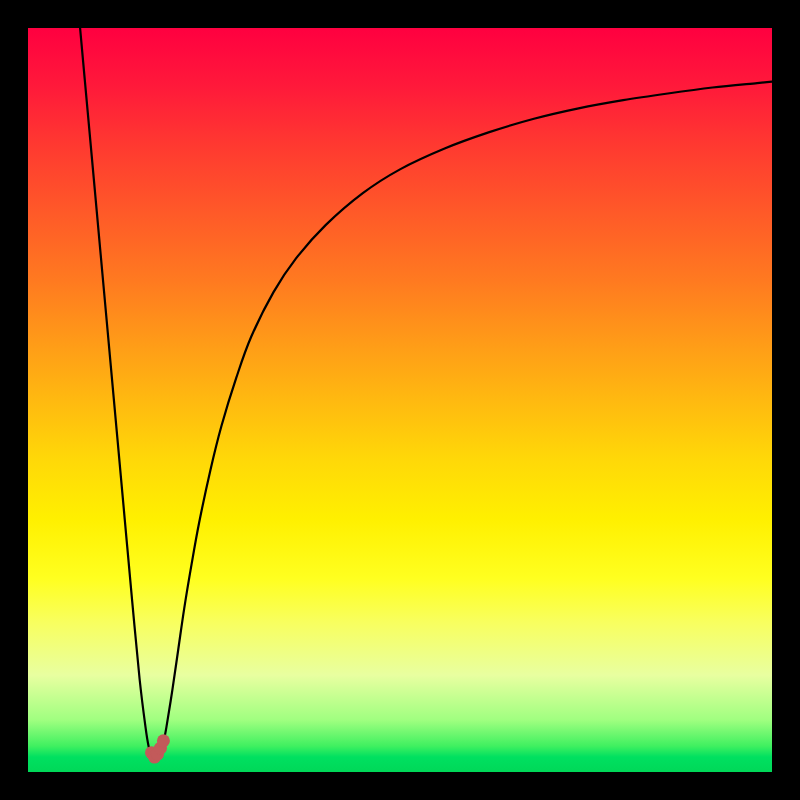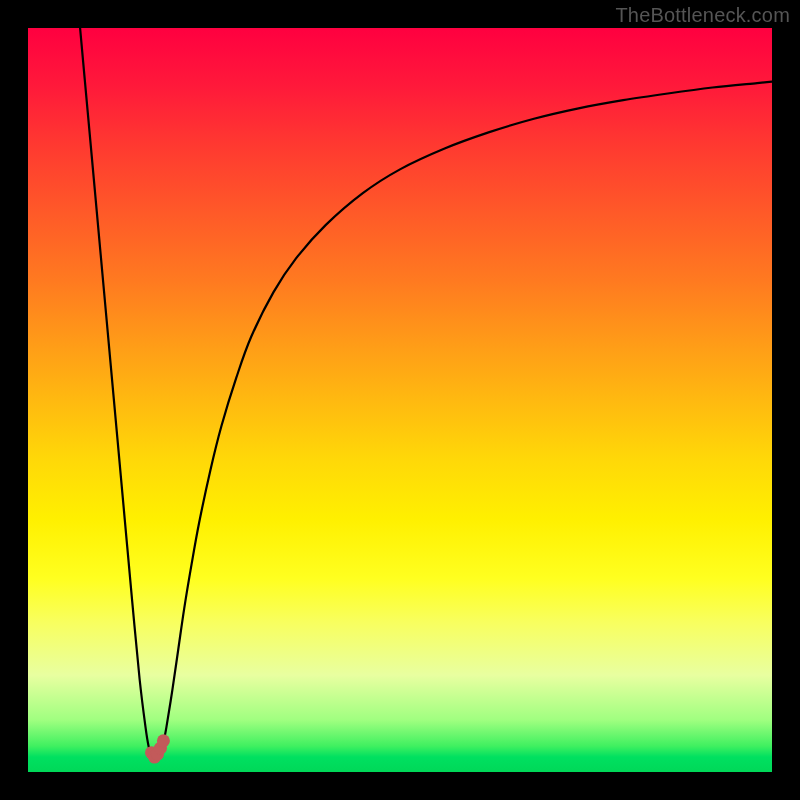--- a/index.html
+++ b/index.html
@@ -56,21 +56,20 @@
     color: #555;
     font-size: 20px;
     font-weight: 500;
     letter-spacing: 0.2px;
   }
 </style>
 </head>
 <body>
 
 <div class="frame">
-  <div class="attribution">TheBottleneck.com</div>
 
   <div class="plot-area">
     <svg viewBox="0 0 744 744">
       <path id="curve-path" fill="none" stroke="#000" stroke-width="2.2" stroke-linejoin="round" stroke-linecap="round" d="M 52.08 0.00 C 53.32 13.64, 57.04 54.56, 59.52 81.84 C 62.00 109.12, 64.48 136.40, 66.96 163.68 C 69.44 190.96, 71.92 218.24, 74.40 245.52 C 76.88 272.80, 79.36 300.08, 81.84 327.36 C 84.32 354.64, 86.80 381.92, 89.28 409.20 C 91.76 436.48, 94.24 463.76, 96.72 491.04 C 99.20 518.32, 101.68 546.22, 104.16 572.88 C 106.64 599.54, 109.37 629.92, 111.60 651.00 C 113.83 672.08, 116.06 688.20, 117.55 699.36 C 119.04 710.52, 119.54 713.25, 120.53 717.96 C 121.52 722.67, 122.51 725.52, 123.50 727.63 C 124.50 729.74, 125.49 730.36, 126.48 730.61 C 127.47 730.86, 128.46 730.36, 129.46 729.12 C 130.45 727.88, 131.44 725.65, 132.43 723.17 C 133.42 720.69, 134.42 718.21, 135.41 714.24 C 136.40 710.27, 136.90 708.04, 138.38 699.36 C 139.87 690.68, 142.35 675.18, 144.34 662.16 C 146.32 649.14, 148.30 634.88, 150.29 621.24 C 152.27 607.60, 154.01 594.58, 156.24 580.32 C 158.47 566.06, 161.20 549.94, 163.68 535.68 C 166.16 521.42, 168.02 510.26, 171.12 494.76 C 174.22 479.26, 178.56 458.80, 182.28 442.68 C 186.00 426.56, 189.10 413.54, 193.44 398.04 C 197.78 382.54, 203.36 364.56, 208.32 349.68 C 213.28 334.80, 217.00 323.02, 223.20 308.76 C 229.40 294.50, 238.08 277.14, 245.52 264.12 C 252.96 251.10, 259.16 241.80, 267.84 230.64 C 276.52 219.48, 286.44 208.07, 297.60 197.16 C 308.76 186.25, 322.40 174.47, 334.80 165.17 C 347.20 155.87, 358.36 148.80, 372.00 141.36 C 385.64 133.92, 401.76 126.73, 416.64 120.53 C 431.52 114.33, 446.40 109.12, 461.28 104.16 C 476.16 99.20, 491.04 94.74, 505.92 90.77 C 520.80 86.80, 535.68 83.45, 550.56 80.35 C 565.44 77.25, 580.32 74.65, 595.20 72.17 C 610.08 69.69, 624.96 67.58, 639.84 65.47 C 654.72 63.36, 669.60 61.26, 684.48 59.52 C 699.36 57.78, 719.20 56.05, 729.12 55.06 C 739.04 54.06, 741.52 53.82, 744.00 53.57"></path>
       <g id="marker-group" fill="#c25a5a" stroke="#c25a5a" stroke-width="0">
           <circle cx="123.50" cy="724.66" r="6.5"></circle>
           <circle cx="126.48" cy="729.12" r="6.5"></circle>
           <circle cx="129.46" cy="726.14" r="6.5"></circle>
           <circle cx="132.43" cy="720.19" r="6.5"></circle>
           <circle cx="135.41" cy="712.75" r="6.5"></circle>

